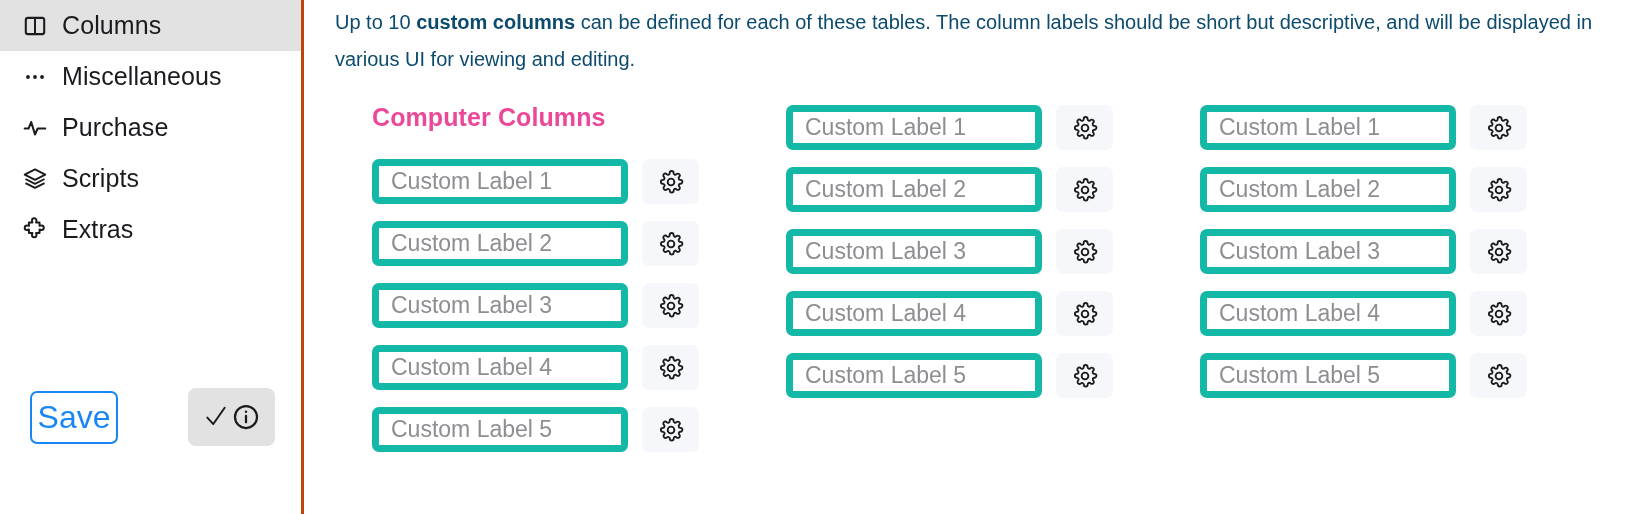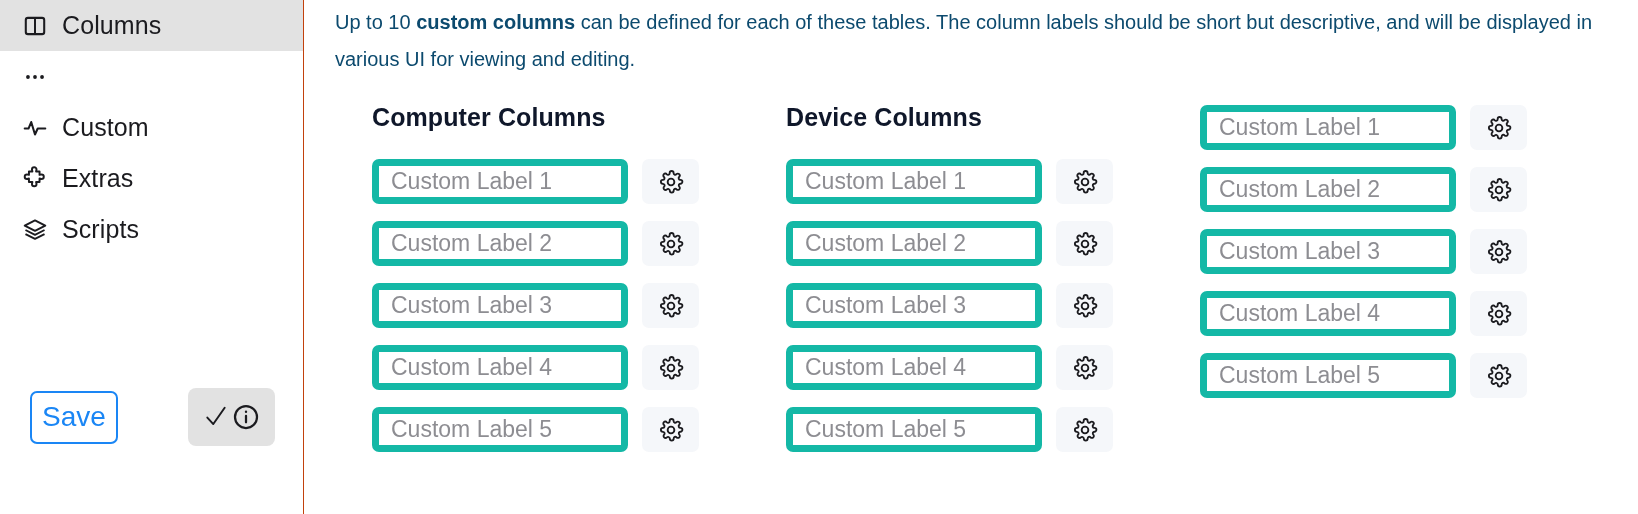--- a/index.html
+++ b/index.html
@@ -20,21 +20,21 @@
     background: #ffffff;
   }
 
   
   .sidebar {
     position: relative;
     width: 304px;
     height: 514px;
     flex: 0 0 304px;
     background: #ffffff;
-    border-right: 1px solid #c2410c;
+    border-right: 3px solid #c2410c;
     padding-top: 0;
   }
 
   .nav-item {
     display: flex;
     align-items: center;
     height: 51px;
     padding-left: 22px;
     gap: 14px;
     cursor: pointer;
@@ -73,21 +73,21 @@
   }
 
   .save-button {
     width: 88px;
     height: 53px;
     border: 2px solid #1a86f5;
     border-radius: 7px;
     background: #ffffff;
     color: #1a86f5;
     font-family: "Liberation Sans", sans-serif;
-    font-size: 28px;
+    font-size: 32px;
     line-height: 1;
     cursor: pointer;
     display: flex;
     align-items: center;
     justify-content: center;
     padding: 0;
   }
 
   .verify-button {
     width: 87px;
@@ -135,21 +135,21 @@
   }
 
   .col-group {
     width: 414px;
     flex: 0 0 414px;
   }
 
   .col-title {
     font-size: 25px;
     font-weight: 700;
-    color: #0f172a;
+    color: #ec4899;
     line-height: 1;
     margin-bottom: 29px;
     letter-spacing: 0.1px;
     white-space: nowrap;
   }
 
   .field-row {
     display: flex;
     align-items: center;
     gap: 14px;
@@ -204,49 +204,50 @@
 
 
     <div class="nav-item">
       <span class="nav-icon">
         <svg width="26" height="26" viewBox="0 0 24 24" fill="currentColor">
           <circle cx="5.5" cy="12" r="1.75"></circle>
           <circle cx="12" cy="12" r="1.75"></circle>
           <circle cx="18.5" cy="12" r="1.75"></circle>
         </svg>
       </span>
+      <span class="nav-label">Miscellaneous</span>
     </div>
 
     <div class="nav-item">
       <span class="nav-icon">
         <svg width="26" height="26" viewBox="0 0 24 24" fill="none" stroke="currentColor" stroke-width="1.9" stroke-linecap="round" stroke-linejoin="round">
           <polyline points="2.5,12.5 6,12.5 8.5,6.5 12,18 14.5,12.5 21.5,12.5"></polyline>
         </svg>
       </span>
-      <span class="nav-label">Custom</span>
-    </div>
-
-    <div class="nav-item">
-      <span class="nav-icon">
-        <svg width="26" height="26" viewBox="0 0 24 24" fill="none" stroke="currentColor" stroke-width="1.8" stroke-linejoin="round">
-          <path d="M9.2 3.2a2.1 2.1 0 0 1 4.2 0c0 .7-.4 1.2-.4 1.8h3.2v3.2c.6 0 1.1-.4 1.8-.4a2.1 2.1 0 0 1 0 4.2c-.7 0-1.2-.4-1.8-.4v3.2h-3.2c0 .6.4 1.1.4 1.8a2.1 2.1 0 0 1-4.2 0c0-.7.4-1.2.4-1.8H6.4v-3.2c-.6 0-1.1.4-1.8.4a2.1 2.1 0 0 1 0-4.2c.7 0 1.2.4 1.8.4V5h3.2c0-.6-.4-1.1-.4-1.8z"></path>
-        </svg>
-      </span>
-      <span class="nav-label">Extras</span>
+      <span class="nav-label">Purchase</span>
     </div>
 
     <div class="nav-item">
       <span class="nav-icon">
         <svg width="26" height="26" viewBox="0 0 24 24" fill="none" stroke="currentColor" stroke-width="1.8" stroke-linejoin="round">
           <polygon points="12,3.2 21.5,8 12,12.8 2.5,8"></polygon>
           <polyline points="3.2,12 12,16.4 20.8,12"></polyline>
           <polyline points="3.2,15.8 12,20.2 20.8,15.8"></polyline>
         </svg>
       </span>
       <span class="nav-label">Scripts</span>
+    </div>
+
+    <div class="nav-item">
+      <span class="nav-icon">
+        <svg width="26" height="26" viewBox="0 0 24 24" fill="none" stroke="currentColor" stroke-width="1.8" stroke-linejoin="round">
+          <path d="M9.2 3.2a2.1 2.1 0 0 1 4.2 0c0 .7-.4 1.2-.4 1.8h3.2v3.2c.6 0 1.1-.4 1.8-.4a2.1 2.1 0 0 1 0 4.2c-.7 0-1.2-.4-1.8-.4v3.2h-3.2c0 .6.4 1.1.4 1.8a2.1 2.1 0 0 1-4.2 0c0-.7.4-1.2.4-1.8H6.4v-3.2c-.6 0-1.1.4-1.8.4a2.1 2.1 0 0 1 0-4.2c.7 0 1.2.4 1.8.4V5h3.2c0-.6-.4-1.1-.4-1.8z"></path>
+        </svg>
+      </span>
+      <span class="nav-label">Extras</span>
     </div>
 
 
     <div class="sidebar-actions">
       <button class="save-button">Save</button>
       <button class="verify-button">
         <span>
           <svg width="26" height="28" viewBox="0 0 24 24" fill="none" stroke="currentColor" stroke-width="1.8" stroke-linecap="round" stroke-linejoin="round">
             <polyline points="4,12.5 9.5,18.5 20,3.5"></polyline>
           </svg>
@@ -322,21 +323,20 @@
                 <svg width="26" height="26" viewBox="0 0 24 24" fill="none" stroke="currentColor" stroke-width="1.7" stroke-linejoin="round">
                   <circle cx="12" cy="12" r="3.1"></circle>
                   <path d="M19.3 14.5a1.5 1.5 0 0 0 .3 1.65l.05.06a1.8 1.8 0 1 1-2.55 2.55l-.06-.06a1.5 1.5 0 0 0-1.65-.3 1.5 1.5 0 0 0-.9 1.37v.17a1.8 1.8 0 1 1-3.6 0v-.09a1.5 1.5 0 0 0-.98-1.37 1.5 1.5 0 0 0-1.65.3l-.06.06a1.8 1.8 0 1 1-2.55-2.55l.06-.06a1.5 1.5 0 0 0 .3-1.65 1.5 1.5 0 0 0-1.37-.9h-.17a1.8 1.8 0 1 1 0-3.6h.09a1.5 1.5 0 0 0 1.37-.98 1.5 1.5 0 0 0-.3-1.65l-.06-.06A1.8 1.8 0 1 1 8.1 4.86l.06.06a1.5 1.5 0 0 0 1.65.3h.07a1.5 1.5 0 0 0 .9-1.37v-.17a1.8 1.8 0 1 1 3.6 0v.09a1.5 1.5 0 0 0 .9 1.37 1.5 1.5 0 0 0 1.65-.3l.06-.06a1.8 1.8 0 1 1 2.55 2.55l-.06.06a1.5 1.5 0 0 0-.3 1.65v.07a1.5 1.5 0 0 0 1.37.9h.17a1.8 1.8 0 1 1 0 3.6h-.09a1.5 1.5 0 0 0-1.37.9z"></path>
                 </svg>
               </span>
           </button>
         </div>
       </div>
 
       <div class="col-group">
-        <div class="col-title">Device Columns</div>
         <div class="field-row">
           <input class="label-input" type="text" placeholder="Custom Label 1" style="">
           <button class="gear-button">
             <span>
                 <svg width="26" height="26" viewBox="0 0 24 24" fill="none" stroke="currentColor" stroke-width="1.7" stroke-linejoin="round">
                   <circle cx="12" cy="12" r="3.1"></circle>
                   <path d="M19.3 14.5a1.5 1.5 0 0 0 .3 1.65l.05.06a1.8 1.8 0 1 1-2.55 2.55l-.06-.06a1.5 1.5 0 0 0-1.65-.3 1.5 1.5 0 0 0-.9 1.37v.17a1.8 1.8 0 1 1-3.6 0v-.09a1.5 1.5 0 0 0-.98-1.37 1.5 1.5 0 0 0-1.65.3l-.06.06a1.8 1.8 0 1 1-2.55-2.55l.06-.06a1.5 1.5 0 0 0 .3-1.65 1.5 1.5 0 0 0-1.37-.9h-.17a1.8 1.8 0 1 1 0-3.6h.09a1.5 1.5 0 0 0 1.37-.98 1.5 1.5 0 0 0-.3-1.65l-.06-.06A1.8 1.8 0 1 1 8.1 4.86l.06.06a1.5 1.5 0 0 0 1.65.3h.07a1.5 1.5 0 0 0 .9-1.37v-.17a1.8 1.8 0 1 1 3.6 0v.09a1.5 1.5 0 0 0 .9 1.37 1.5 1.5 0 0 0 1.65-.3l.06-.06a1.8 1.8 0 1 1 2.55 2.55l-.06.06a1.5 1.5 0 0 0-.3 1.65v.07a1.5 1.5 0 0 0 1.37.9h.17a1.8 1.8 0 1 1 0 3.6h-.09a1.5 1.5 0 0 0-1.37.9z"></path>
                 </svg>
               </span>
           </button>

